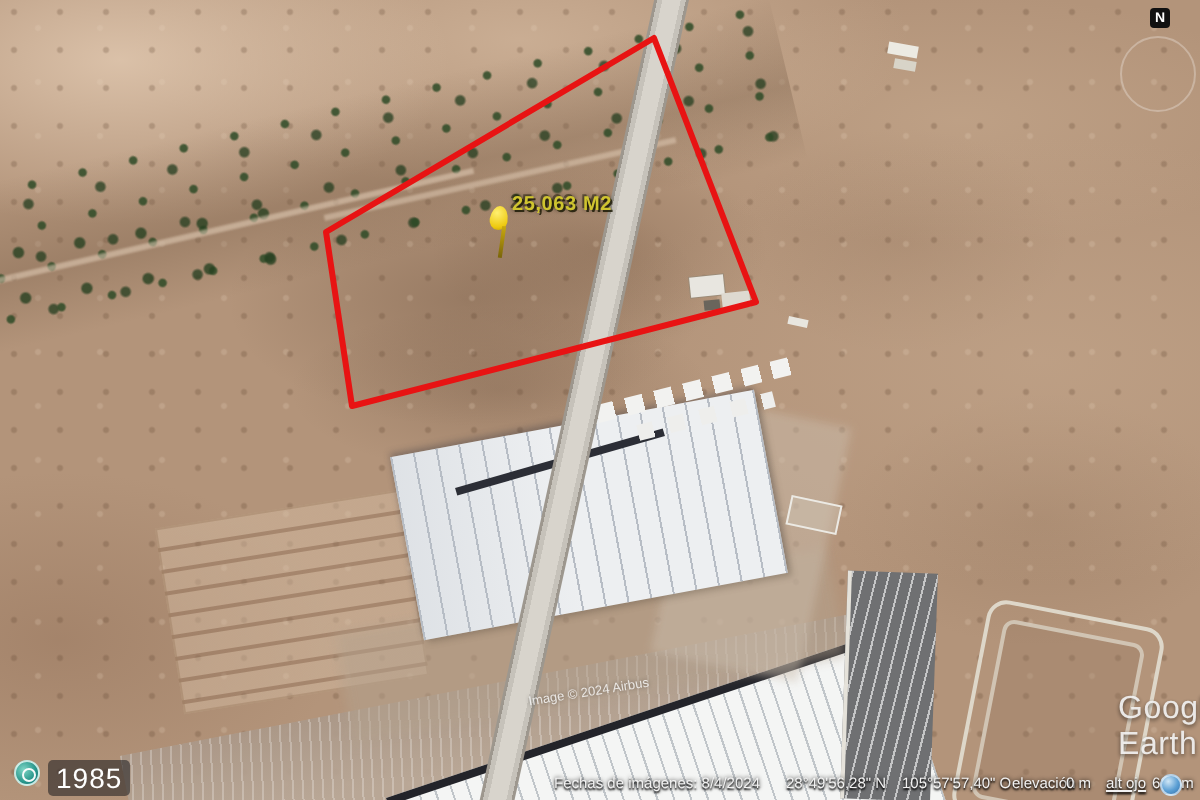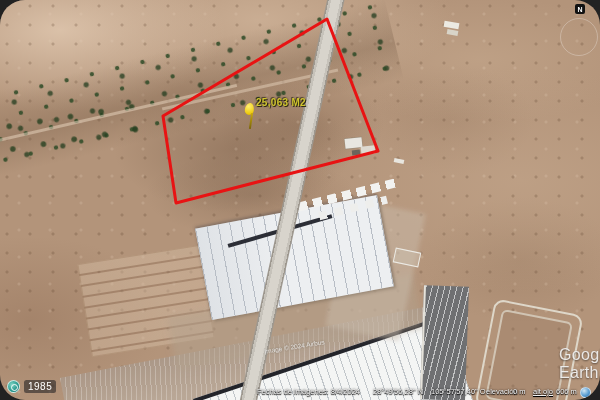--- a/index.html
+++ b/index.html
@@ -1,17 +1,17 @@
 <!DOCTYPE html>
 <html><head>
 <meta charset="utf-8">
 <style>
   html,body{margin:0;padding:0;background:#222;}
   .stage{position:relative;width:600px;height:400px;overflow:hidden;
-         font-family:"Liberation Sans",sans-serif;background:#b3947a;border-radius:25px;}
+         font-family:"Liberation Sans",sans-serif;background:#b3947a;}
   .abs{position:absolute;}
 
   
   .terrain{inset:0;
     background-image:
       radial-gradient(ellipse 170px 90px at 233px 150px, rgba(108,82,62,.38), transparent 70%),
       radial-gradient(ellipse 120px 70px at 300px 125px, rgba(116,88,66,.32), transparent 70%),
       radial-gradient(ellipse 150px 60px at 250px 195px, rgba(112,86,66,.30), transparent 70%),
       radial-gradient(ellipse 220px 110px at 60px 30px, rgba(228,204,180,.80), transparent 75%),
       radial-gradient(ellipse 260px 100px at 260px 20px, rgba(220,194,168,.55), transparent 75%),
@@ -104,27 +104,27 @@
   .compass-ring{left:560px;top:18px;width:36px;height:36px;border-radius:50%;
     border:1px solid rgba(255,255,255,.28);}
   .north-box{left:575px;top:4px;width:10px;height:10px;background:#111;border-radius:2px;
     color:#fff;font-size:7px;font-weight:bold;display:flex;align-items:center;justify-content:center;}
   .clock-icon{left:7px;top:380px;width:13px;height:13px;border-radius:50%;
     background:radial-gradient(circle at 35% 35%, #7fd6c6, #27958a 60%, #0e6a72);
     border:1px solid rgba(240,255,250,.8);box-sizing:border-box;}
   .clock-face{position:absolute;left:3px;top:3px;width:5px;height:5px;border-radius:50%;
     border:1px solid rgba(255,255,255,.95);}
   .year-badge{left:24px;top:380px;background:rgba(25,25,30,.55);border-radius:2.5px;
-    padding:1px 4px;font-size:10px;color:#fff;letter-spacing:.5px;}
+    padding:1px 4px;font-size:14px;color:#fff;letter-spacing:.5px;}
   .watermark{left:531px;top:346px;font-size:16px;color:#f0f0f0;opacity:.92;letter-spacing:.3px;
     text-shadow:0 1px 2px rgba(0,0,0,.6);margin-left:28px;}
   .copyright{left:264px;top:343px;font-size:6.5px;color:rgba(255,255,255,.78);
     transform:rotate(-9deg);white-space:nowrap;text-shadow:0 0 2px rgba(0,0,0,.4);}
   .status{font-size:7.5px;color:#f2f2f2;white-space:nowrap;bottom:4px;
-    text-shadow:0 1px 1px #000, 0 0 2px rgba(0,0,0,.9);}
+    text-shadow:0 1px 1px #000, 0 0 2px rgba(0,0,0,.9);margin-left:20px;}
   .st-date{left:257px;} .st-lat{left:373px;} .st-lon{left:431px;}
   .st-elevl{left:486px;text-align:center;} .st-elevv{left:513px;} .st-eyel{left:533px;text-decoration:underline;} .st-eyev{left:556px;}
   .globe-icon{left:580px;bottom:2px;width:11px;height:11px;border-radius:50%;
     background:radial-gradient(circle at 35% 30%, #cfe6f5, #5b9fd4 55%, #2f6ea8);
     border:.5px solid rgba(255,255,255,.6);box-sizing:border-box;}
 </style>
 </head>
 <body>
 
 <div class="stage">

